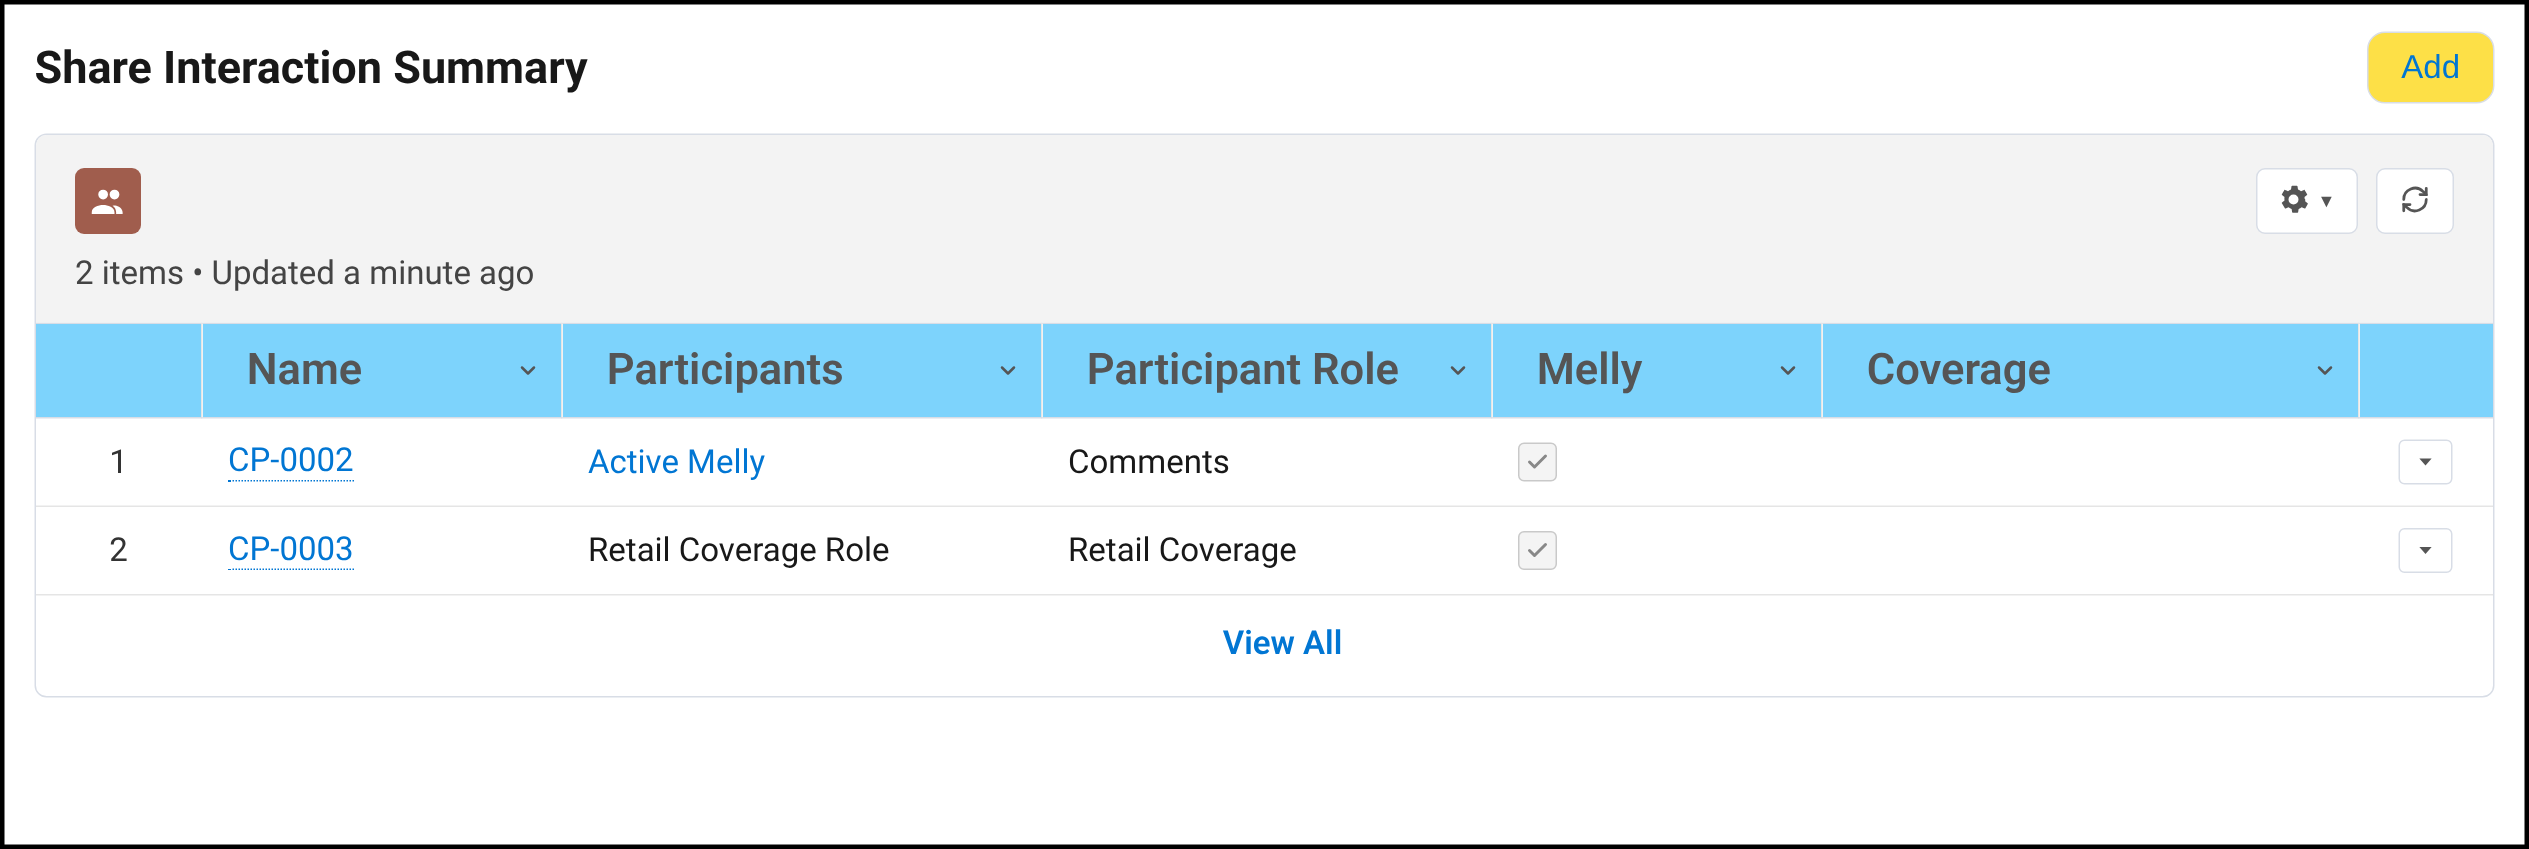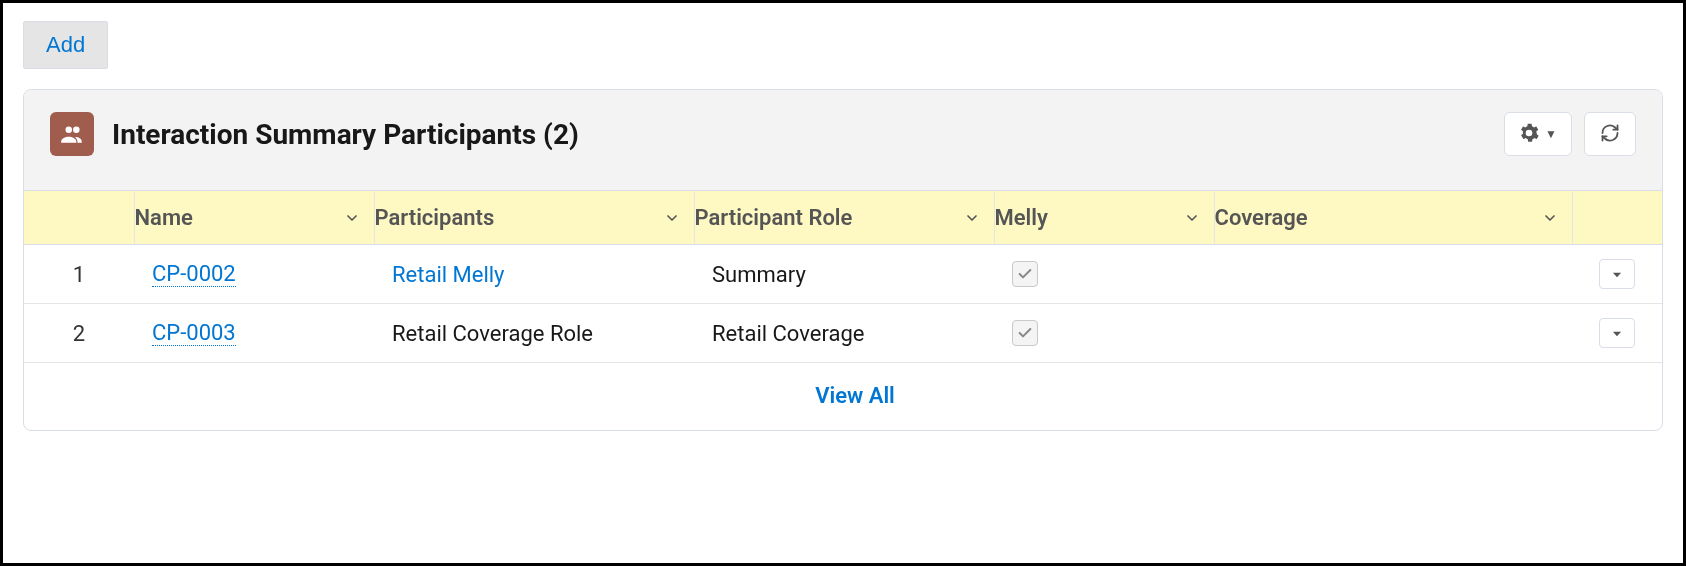--- a/index.html
+++ b/index.html
@@ -16,23 +16,23 @@
     display: flex;
     justify-content: space-between;
     align-items: center;
     margin-bottom: 20px;
   }
   .page-title {
     font-size: 30px;
     font-weight: 700;
   }
   .add-btn {
-    background: #e5e5e5;
+    background: #fde047;
     border: 1px solid #d8dde6;
-    border-radius: 2px;
+    border-radius: 12px;
     color: #0176d3;
     font-size: 22px;
     font-weight: 400;
     padding: 10px 22px;
     cursor: pointer;
   }
   .card {
     border: 1px solid #d8dde6;
     border-radius: 8px;
     overflow: hidden;
@@ -77,29 +77,29 @@
     cursor: pointer;
   }
   .icon-btn.wide { width: 68px; gap: 4px; }
   .settings-caret { font-size: 12px; color: #555; margin-left: 2px; }
   table {
     width: 100%;
     border-collapse: collapse;
     table-layout: fixed;
   }
   thead th {
-    background: #fef9c3;
+    background: #7dd3fc;
     border-top: 1px solid #d8dde6;
     border-bottom: 1px solid #d8dde6;
     border-right: 1px solid #e5e5e5;
     text-align: left;
-    font-size: 22px;
+    font-size: 29px;
     font-weight: 600;
     color: #555;
-    padding: 14px 0;
+    padding: 14px 30px;
     position: relative;
   }
   thead th:last-child { border-right: none; }
   .col-rownum { width: 110px; }
   .col-name { width: 240px; }
   .col-participant { width: 320px; }
   .col-role { width: 300px; }
   .col-active { width: 220px; }
   .col-comments { width: auto; }
   .col-actions { width: 90px; }
@@ -155,33 +155,34 @@
     font-weight: 600;
     text-decoration: none;
     cursor: pointer;
     margin-left: 24px;
   }
 </style>
 </head>
 <body>
 
 <div class="top-row">
+  <div class="page-title">Share Interaction Summary</div>
   <button class="add-btn">Add</button>
 </div>
 
 <div class="card">
   <div class="card-header">
     <div class="card-header-main">
       <div class="icon-badge">
         <svg width="26" height="26" viewBox="0 0 24 24">
             <path d="M9 11a3 3 0 100-6 3 3 0 000 6zm7 0a3 3 0 100-6 3 3 0 000 6zM2 19c0-3 4-4.5 7-4.5s7 1.5 7 4.5v1H2v-1zm14.5-4.3c1.8.4 4.5 1.6 4.5 4.3v1h-4v-1c0-1.7-.8-3.2-2.2-4.1.6-.1 1.1-.2 1.7-.2z"></path>
           </svg>
       </div>
-      <div class="card-title">Interaction Summary Participants (2)</div>
     </div>
+    <div class="card-sub">2 items • Updated a minute ago</div>
     <div class="card-header-actions">
       <button class="icon-btn wide">
         <span>
           <svg width="20" height="20" viewBox="0 0 24 24" fill="#555">
               <path d="M12 8a4 4 0 100 8 4 4 0 000-8zm9.4 4c0 .5 0 1-.1 1.4l2 1.6c.2.1.2.4.1.6l-1.9 3.3c-.1.2-.4.3-.6.2l-2.4-1a7.7 7.7 0 01-2.4 1.4l-.4 2.6c0 .2-.2.4-.5.4h-3.8c-.2 0-.4-.2-.5-.4l-.4-2.6a7.7 7.7 0 01-2.4-1.4l-2.4 1c-.2.1-.5 0-.6-.2L2.7 15c-.1-.2-.1-.5.1-.6l2-1.6c0-.4-.1-.9-.1-1.4s0-1 .1-1.4l-2-1.6c-.2-.1-.2-.4-.1-.6l1.9-3.3c.1-.2.4-.3.6-.2l2.4 1c.7-.6 1.5-1 2.4-1.4l.4-2.6c0-.2.2-.4.5-.4h3.8c.2 0 .4.2.5.4l.4 2.6c.9.3 1.7.8 2.4 1.4l2.4-1c.2-.1.5 0 .6.2l1.9 3.3c.1.2.1.5-.1.6l-2 1.6c.1.4.1.9.1 1.4z"></path>
             </svg>
         </span>
         <span class="settings-caret">▼</span>
       </button>
       <button class="icon-btn">
@@ -250,22 +251,22 @@
               </svg>
           </span>
         </th>
         <th></th>
       </tr>
     </thead>
     <tbody>
       <tr>
         <td class="rownum">1</td>
         <td><span class="link">CP-0002</span></td>
-        <td><span class="link-plain">Retail Melly</span></td>
-        <td>Summary</td>
+        <td><span class="link-plain">Active Melly</span></td>
+        <td>Comments</td>
         <td>
           <span class="chkbox">
             <svg width="16" height="16" viewBox="0 0 24 24" fill="none" stroke-width="3" stroke-linecap="round" stroke-linejoin="round">
                 <polyline points="4 12 9 17 20 6"></polyline>
               </svg>
           </span>
         </td>
         <td></td>
         <td>
           <div class="row-action">

